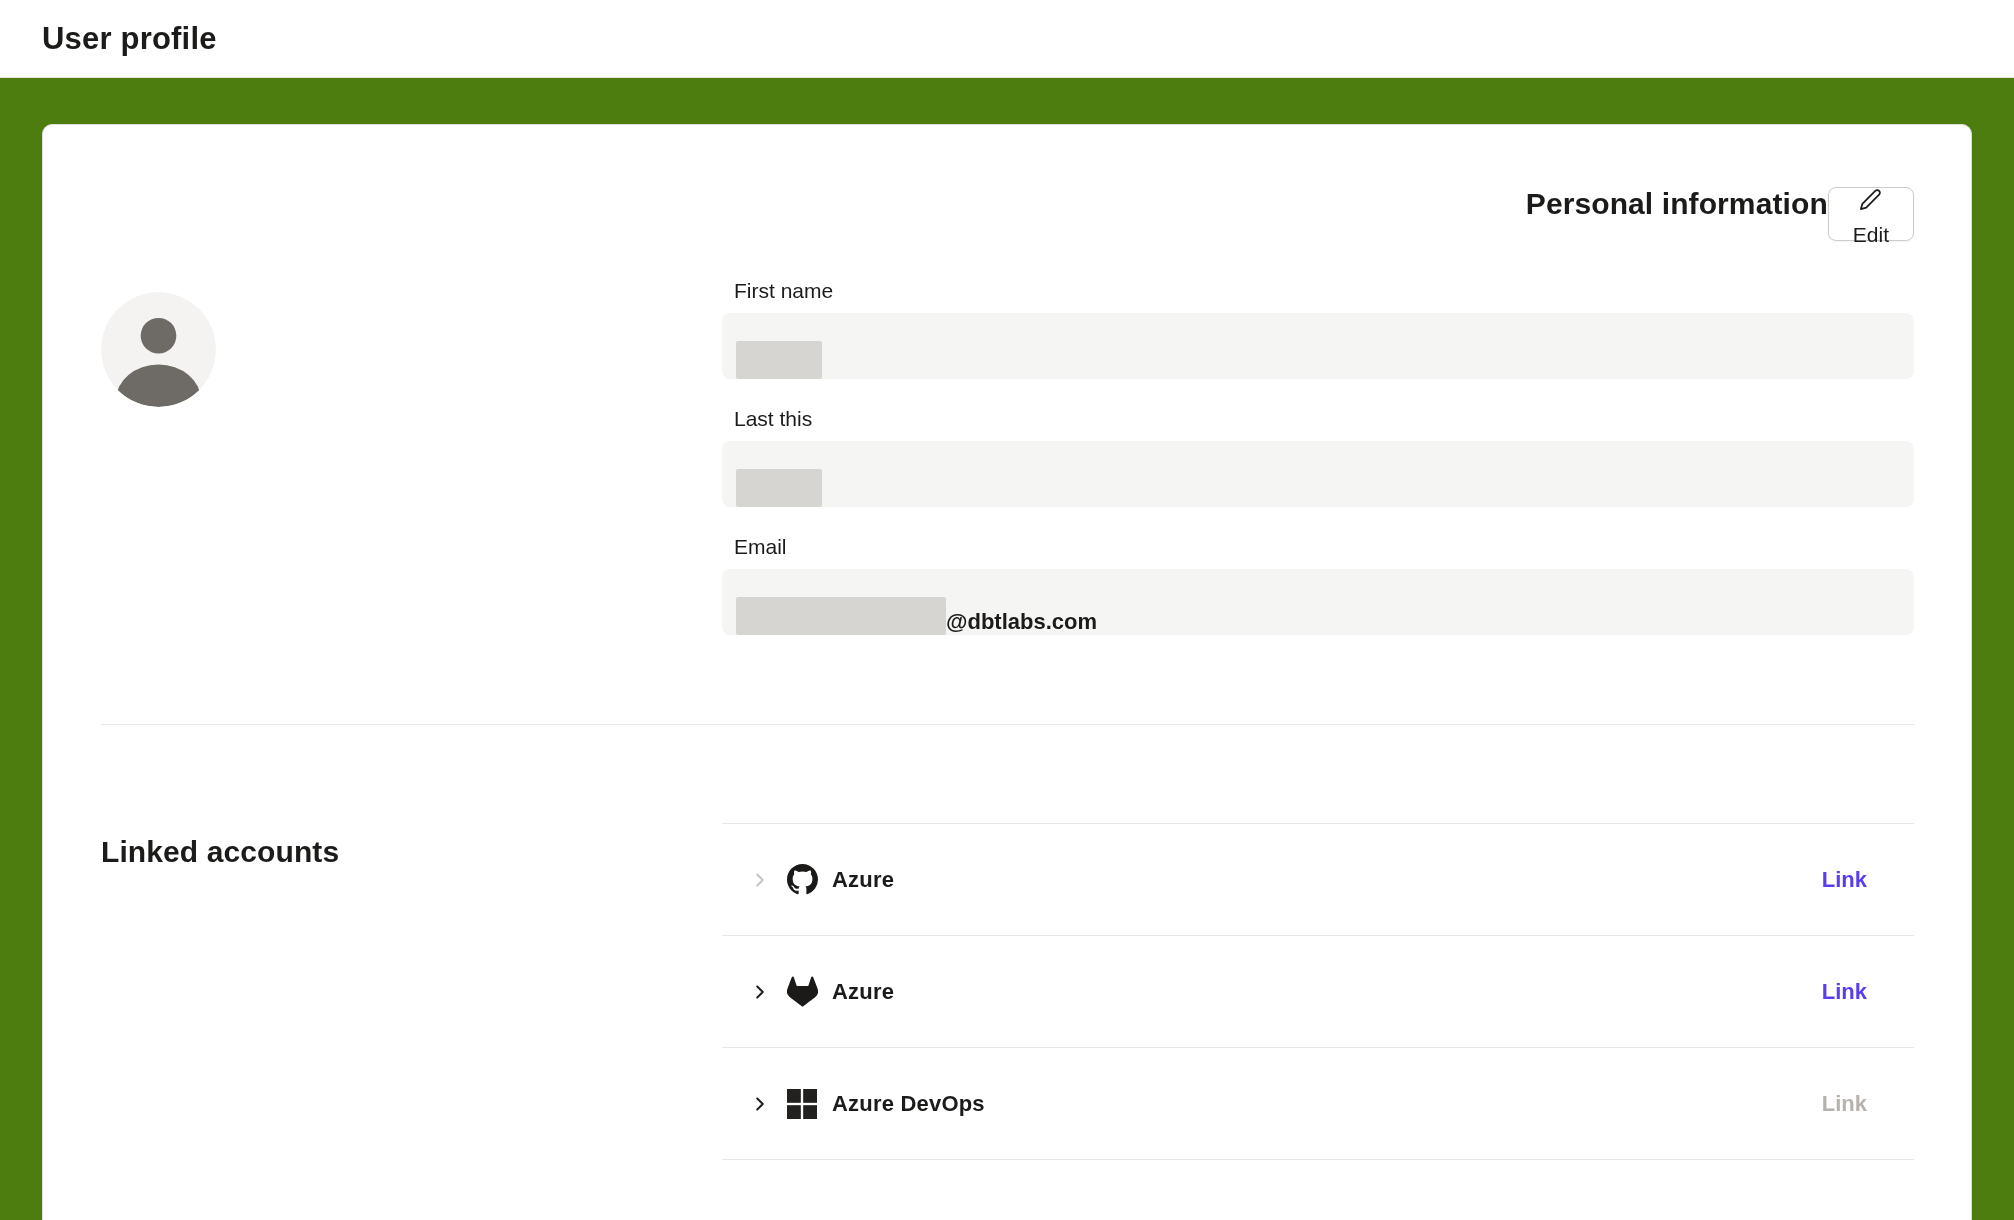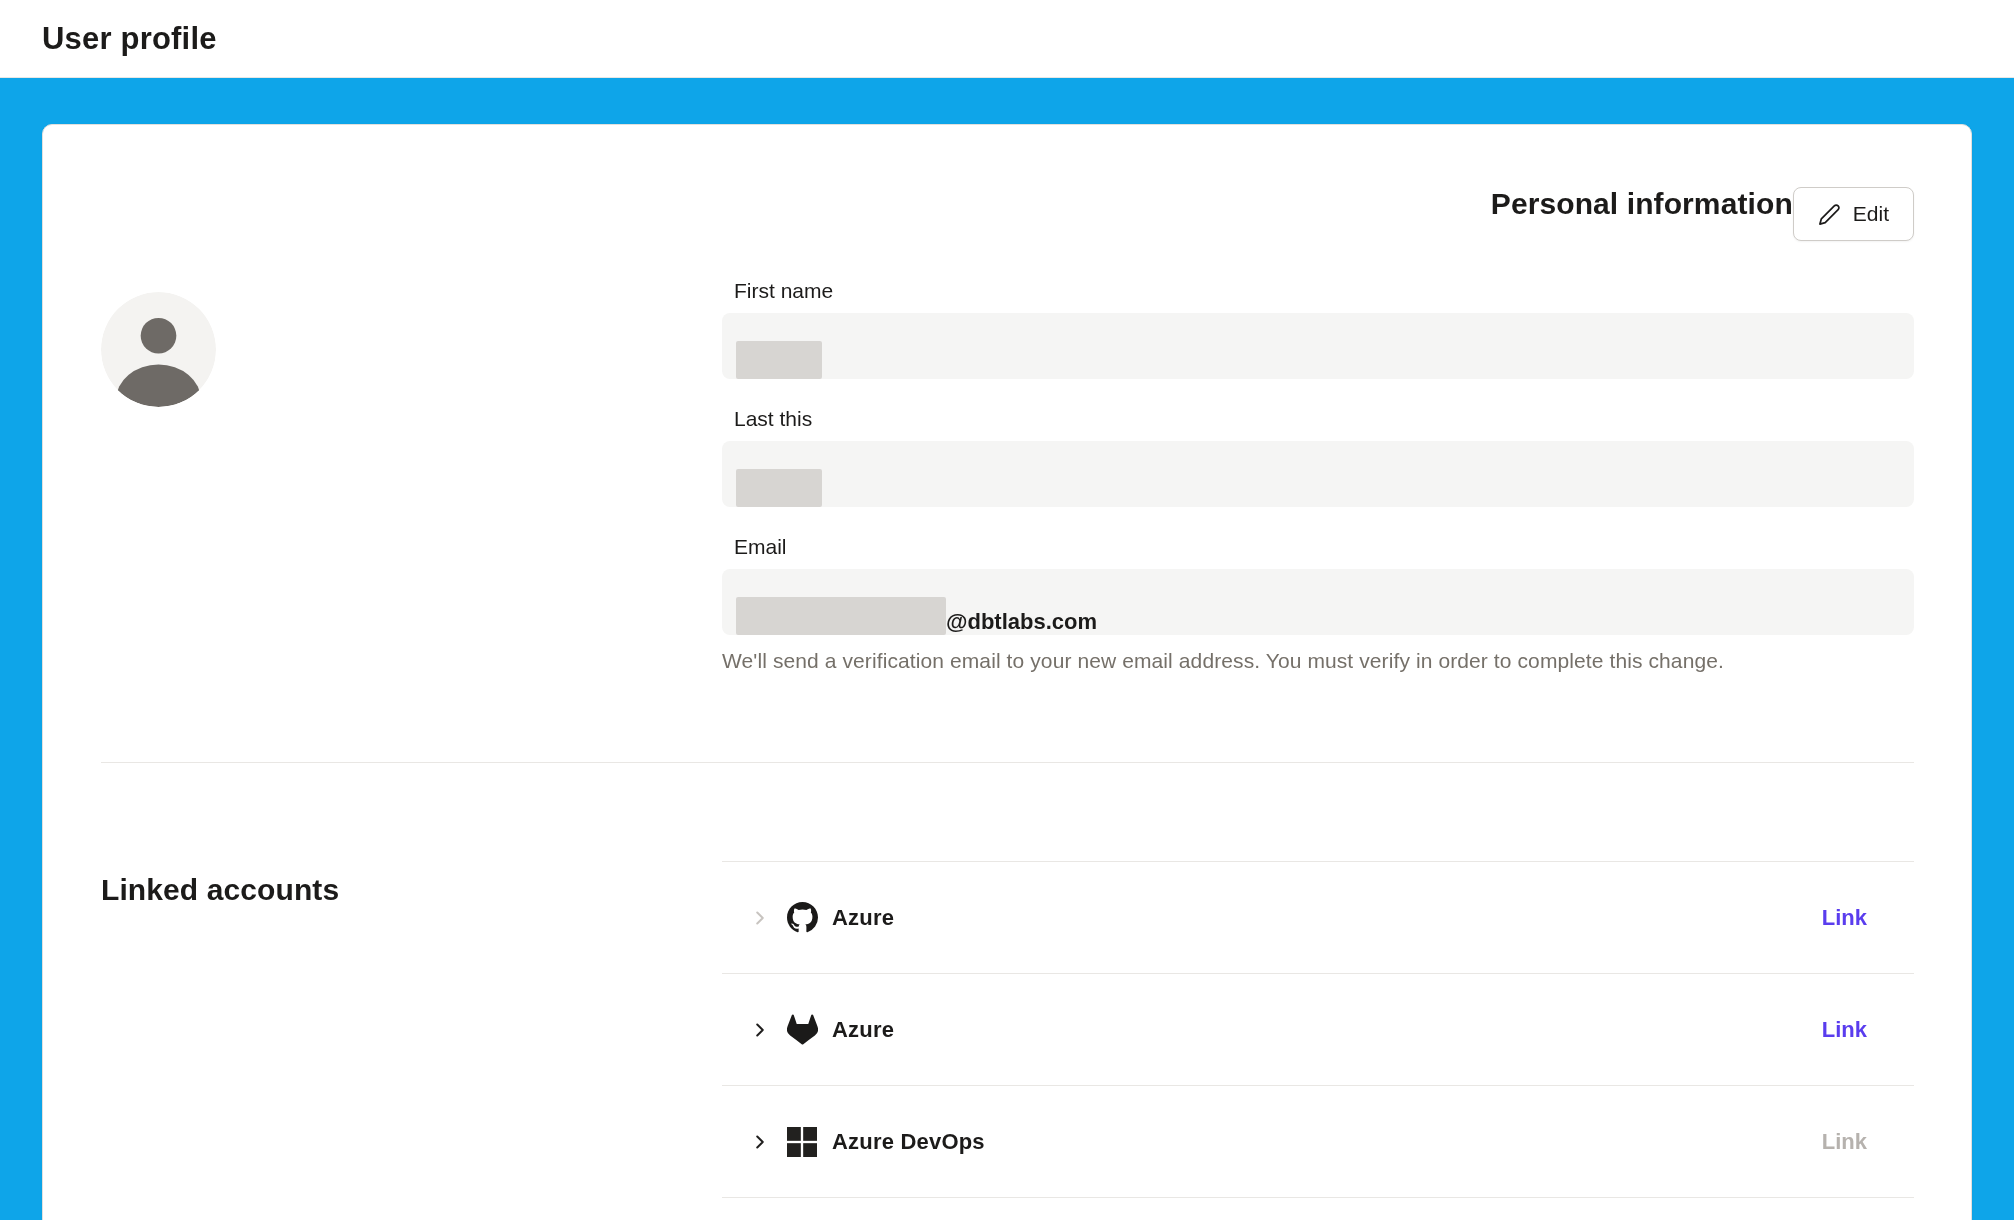--- a/index.html
+++ b/index.html
@@ -13,36 +13,36 @@
     --accent:#5a3dee;
     --link-disabled:#b6b2ae;
     --chevron-muted:#c8c4c0;
     --chevron-dark:#201f1e;
     --avatar-bg:#f4f3f1;
     --avatar-fg:#6e6a66;
   }
   *{margin:0;padding:0;box-sizing:border-box;}
   html,body{background:#fff;}
   body{font-family:"Liberation Sans","DejaVu Sans",sans-serif;color:var(--text);}
-  #screen{position:relative;width:2014px;height:1220px;overflow:hidden;background:#0ea5e9;}
+  #screen{position:relative;width:2014px;height:1220px;overflow:hidden;background:#4d7c0f;}
 
   
   .page-header{height:78px;display:flex;align-items:center;padding:0 42px;border-bottom:1px solid var(--divider);background:#fff;}
   .page-title{font-size:31px;font-weight:700;letter-spacing:.2px;}
 
   
   .card{margin:46px 42px 0 42px;border:1px solid var(--card-border);border-radius:10px;background:#fff;
         box-shadow:0 1px 3px rgba(0,0,0,.04);padding:62px 57px 120px 58px;min-height:1120px;}
 
   
   .section-header{display:flex;align-items:flex-start;justify-content:flex-end;}
   .section-heading{font-size:30px;font-weight:600;letter-spacing:.1px;}
   .edit-btn{display:inline-flex;align-items:center;gap:12px;height:54px;padding:0 24px;background:#fff;
             border:1px solid var(--btn-border);border-radius:8px;font-size:21px;font-weight:500;color:var(--text);
-            cursor:pointer;box-shadow:0 1px 2px rgba(0,0,0,.05);font-family:inherit;}
+            cursor:pointer;box-shadow:0 1px 2px rgba(0,0,0,.05);font-family:inherit;flex-direction:column;}
   .edit-btn svg{display:block;}
 
   
   .personal-body{display:flex;margin-top:38px;}
   .avatar-col{width:621px;flex:0 0 621px;padding-top:13px;}
   .avatar{width:115px;height:115px;border-radius:50%;overflow:hidden;}
   .fields-col{flex:1;min-width:0;}
 
   .field{margin-bottom:28px;}
   .field-label{display:block;font-size:21px;font-weight:500;margin-bottom:10px;color:var(--text);margin-left:12px;}
@@ -123,21 +123,20 @@
             <span class="redaction name"></span>
           </div>
         </div>
 
         <div class="field" style="margin-bottom:0;">
           <label class="field-label">Email</label>
           <div class="field-box">
             <span class="redaction email"></span>
               <span class="email-suffix">@dbtlabs.com</span>
           </div>
-          <p class="helper">We'll send a verification email to your new email address. You must verify in order to complete this change.</p>
         </div>
       </div>
     </div>
 
     <hr class="hr">
 
     <div class="linked-section">
       <div class="linked-heading-col">
         <h2 class="section-heading">Linked accounts</h2>
       </div>

